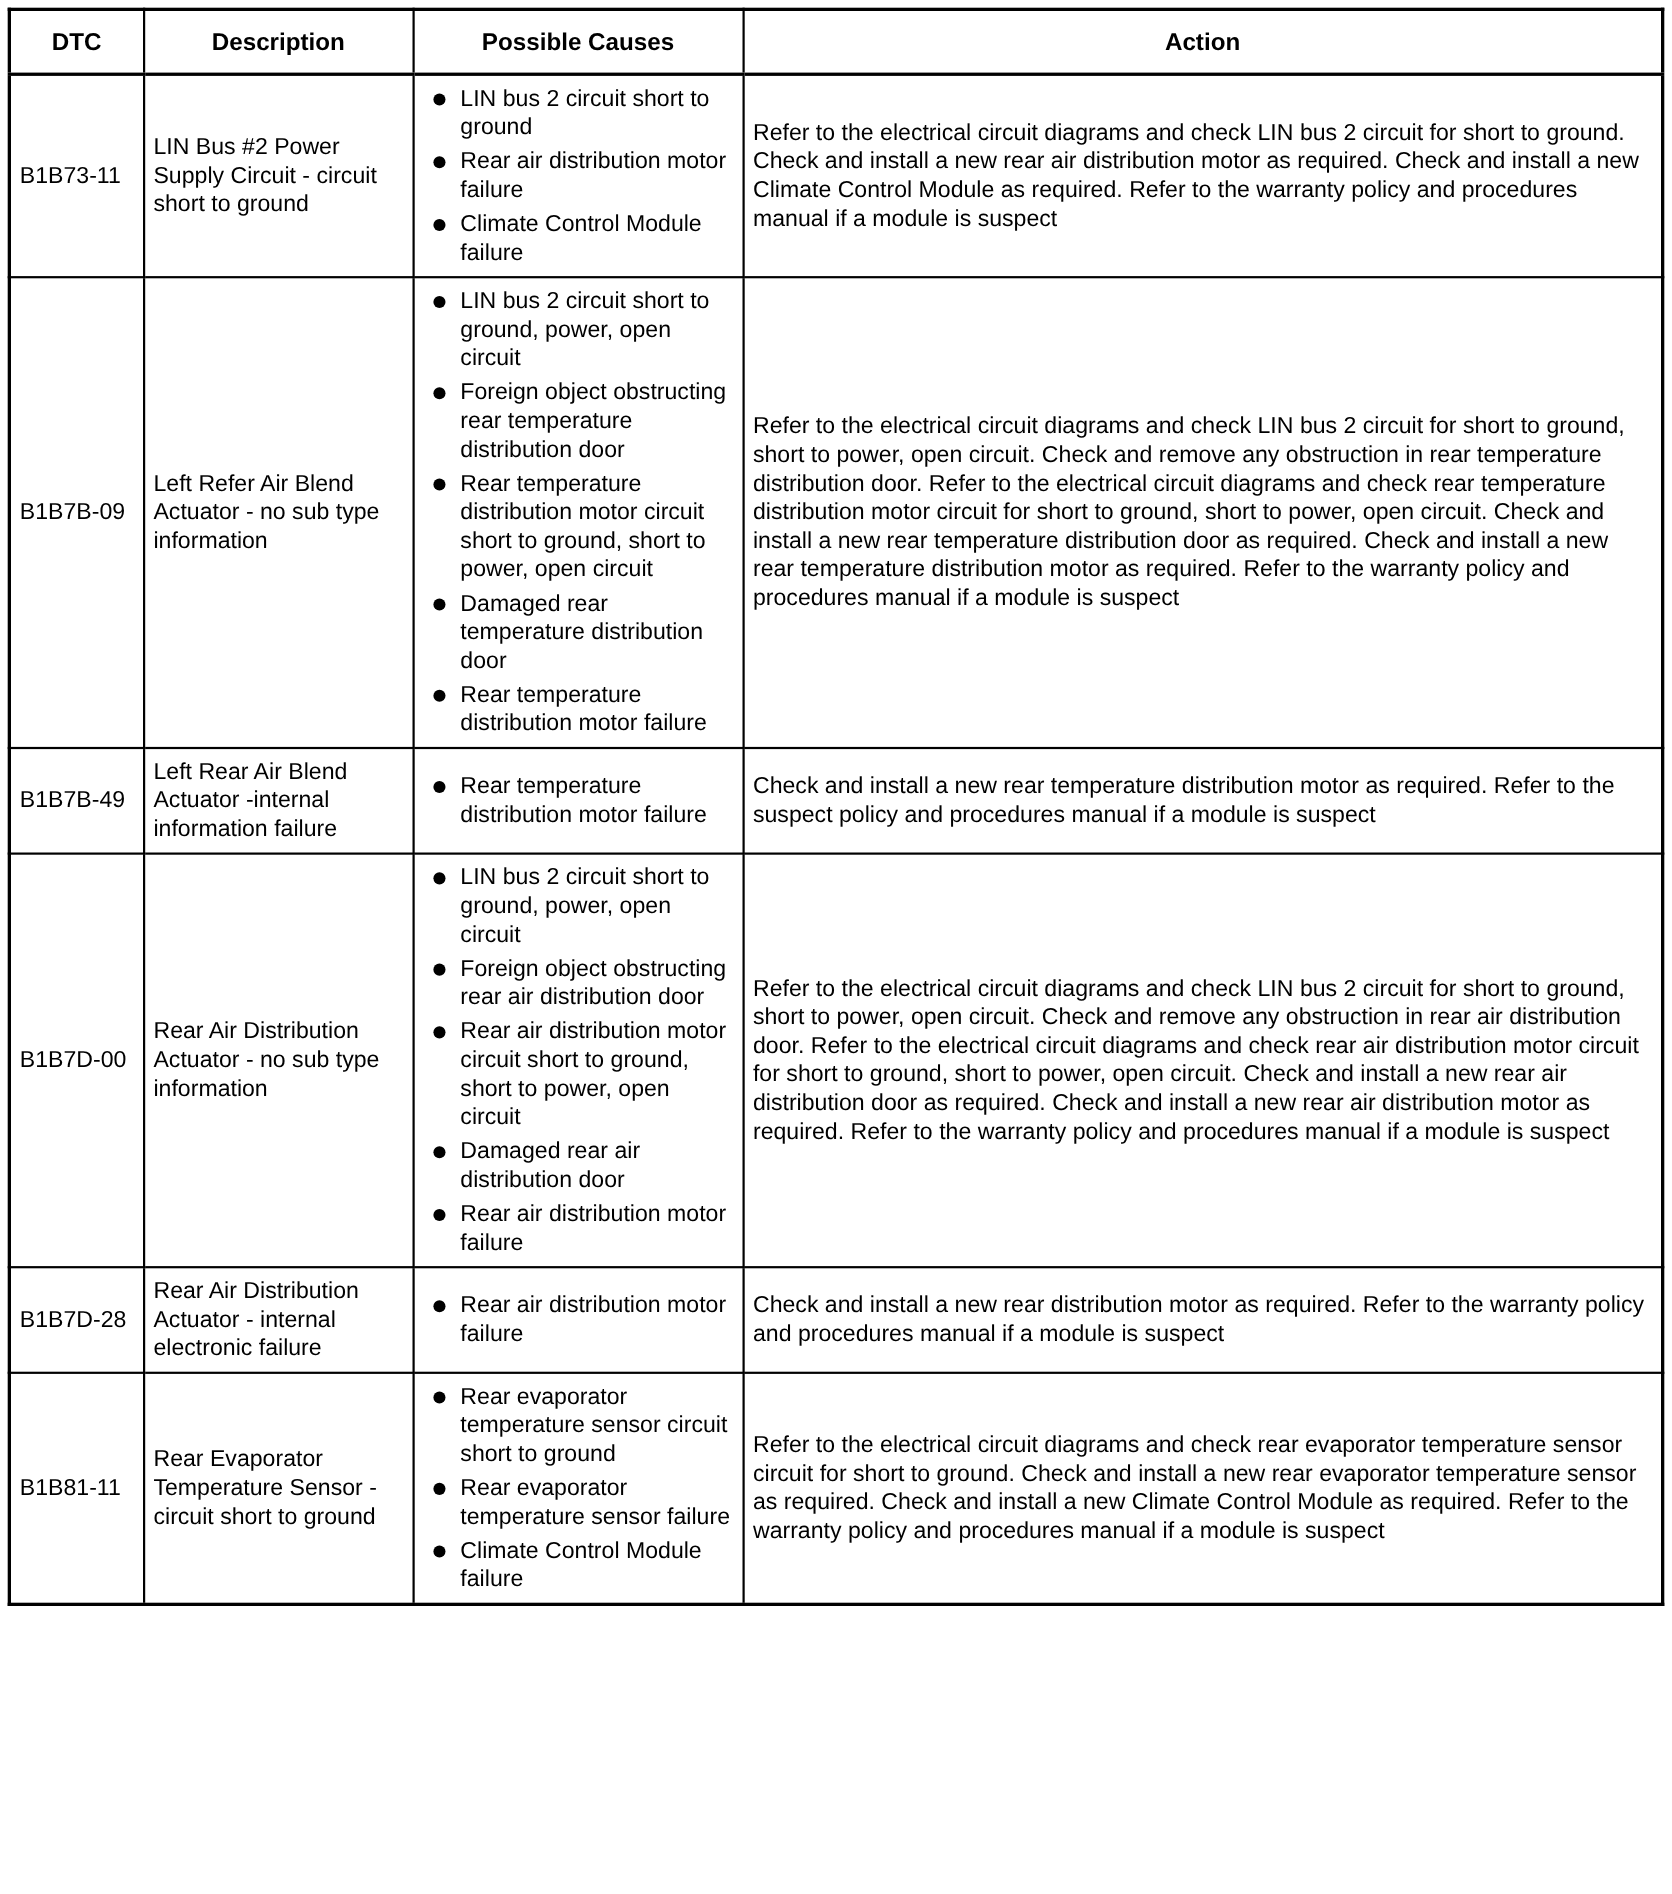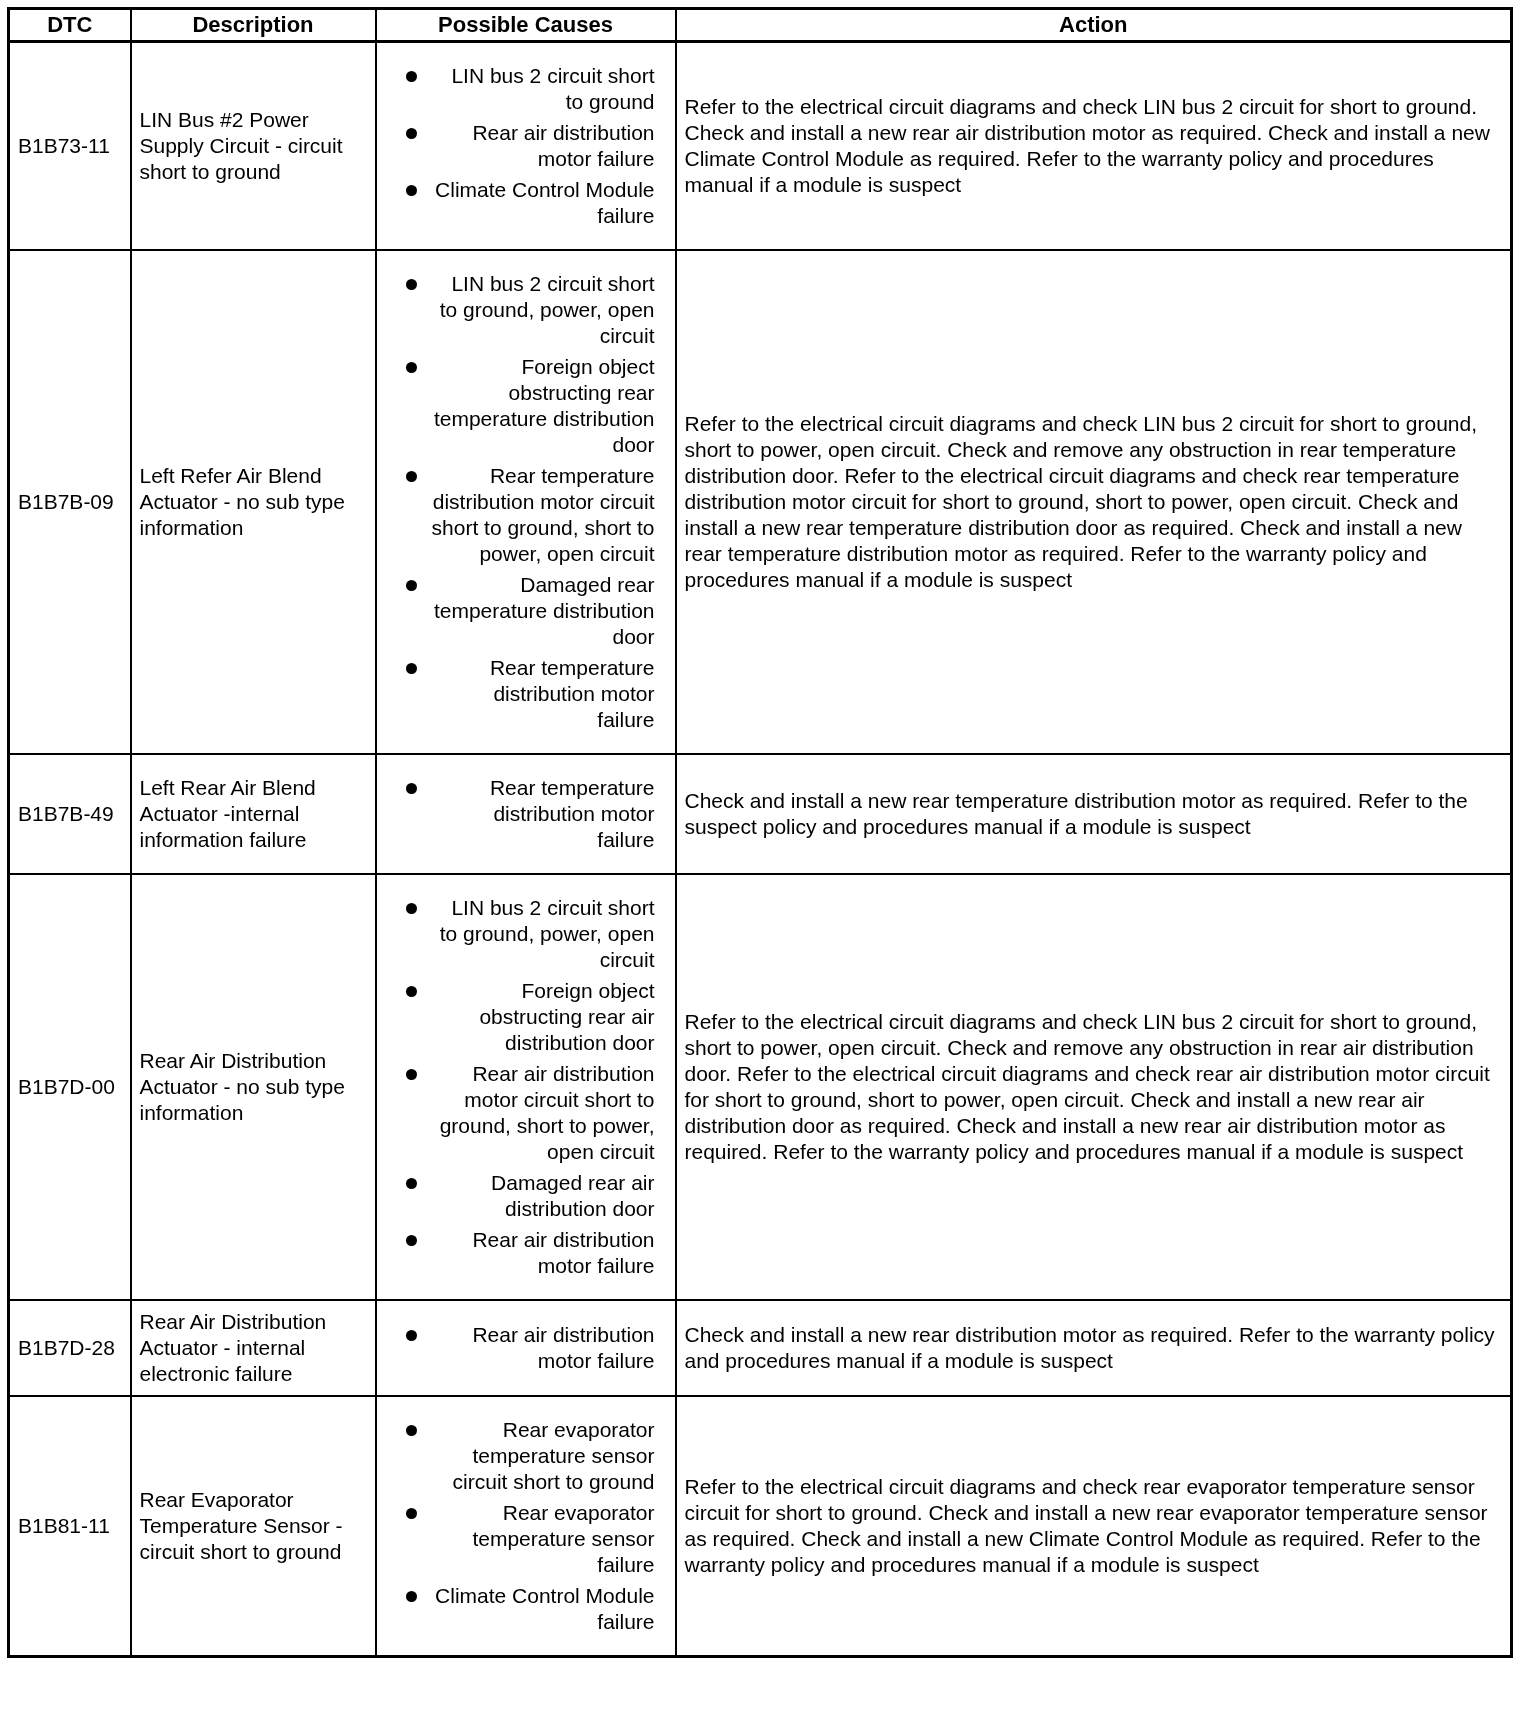--- a/index.html
+++ b/index.html
@@ -19,21 +19,21 @@
     width: 100%;
     border: 3px solid #000;
     table-layout: fixed;
   }
   table.dtc-table th {
     border: 2px solid #000;
     border-bottom: 3px solid #000;
     font-weight: bold;
     font-size: 22px;
     text-align: center;
-    padding: 2px 4px;
+    padding: 15px 4px;
     background: #ffffff;
   }
   table.dtc-table td {
     border: 2px solid #000;
     vertical-align: middle;
     font-size: 21px;
     line-height: 26px;
     padding: 8px 8px;
   }
   col.col-dtc   { width: 122px; }
@@ -51,24 +51,23 @@
     margin-left: 20px;
   }
   td.causes-cell {
     padding: 10px 6px 10px 8px;
   }
   td.action-cell {
     padding-left: 12px;
     padding-right: 12px;
   }
   ul.causes-list {
-    margin: 12px;
+    margin: 0;
     padding: 0;
     list-style: none;
-    text-align: right;
   }
   ul.causes-list li {
     position: relative;
     padding-left: 34px;
     margin: 5px 0;
   }
   ul.causes-list li:first-child { margin-top: 0; }
   ul.causes-list li:last-child  { margin-bottom: 0; }
   ul.causes-list li .bullet-dot {
     position: absolute;

